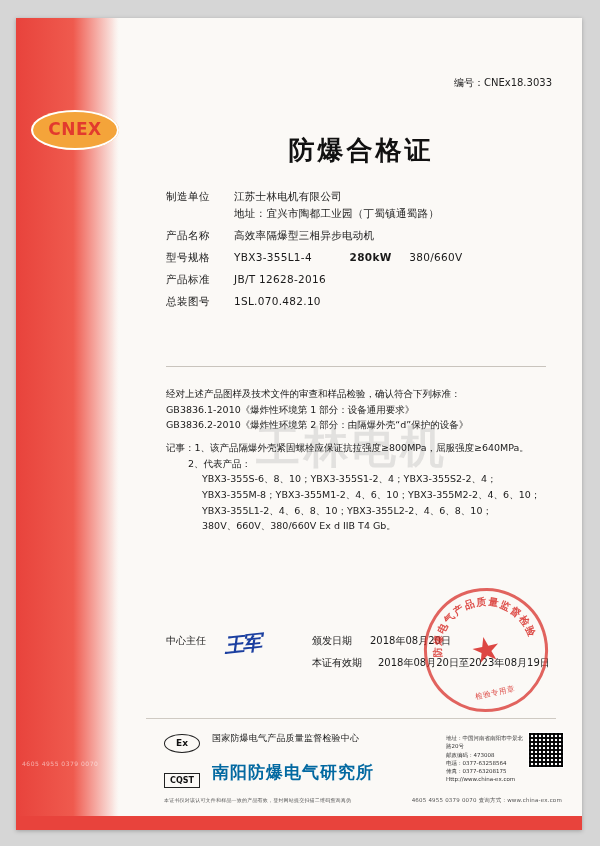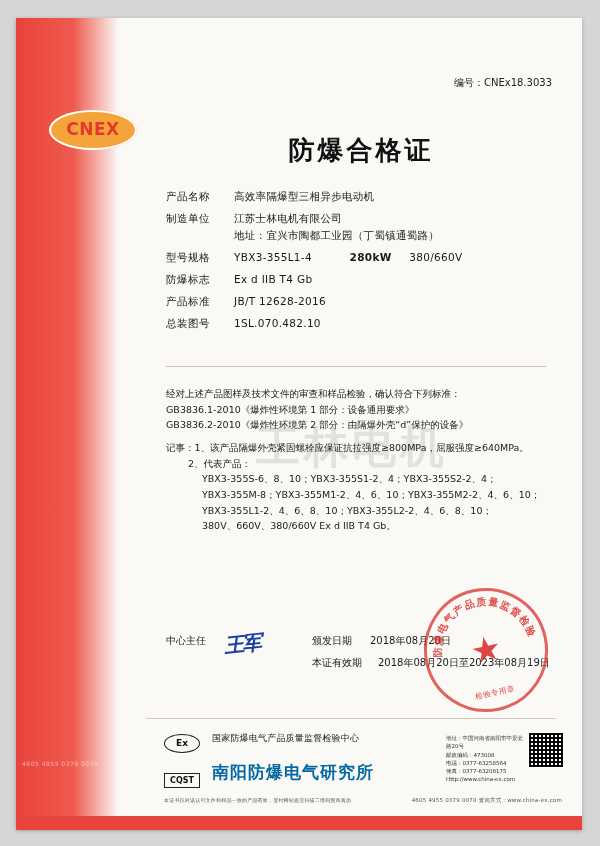--- a/index.html
+++ b/index.html
@@ -47,21 +47,21 @@
     position: absolute;
     left: 6px;
     top: 742px;
     font-size: 6px;
     color: rgba(255,255,255,0.55);
     letter-spacing: 0.5px;
   }
   
   .logo-wrap {
     position: absolute;
-    left: 23px;
+    left: 5px;
     top: 92px;
     width: 108px;
     text-align: center;
   }
   .logo-oval {
     width: 88px;
     height: 40px;
     border-radius: 50%;
     background: #f4a43a;
     margin: 0 auto;
@@ -362,41 +362,37 @@
         <span>CNEX</span>
       </div>
     </div>
 
     <div class="cert-no">编号：CNEx18.3033</div>
 
     <div class="title">防爆合格证</div>
 
     <div class="info">
       <div class="info-row">
-        <div class="info-label">产品名称</div>
-        <div class="info-value">高效率隔爆型三相异步电动机</div>
-      </div>
-      <div class="info-row">
         <div class="info-label">制造单位</div>
         <div class="info-value">
           <span>江苏士林电机有限公司</span>
           <span class="line2">地址：宜兴市陶都工业园（丁蜀镇通蜀路）</span>
         </div>
+      </div>
+      <div class="info-row">
+        <div class="info-label">产品名称</div>
+        <div class="info-value">高效率隔爆型三相异步电动机</div>
       </div>
       <div class="info-row">
         <div class="info-label">型号规格</div>
         <div class="info-value">
           <span>YBX3-355L1-4</span>
           <span class="sp">280kW</span>
           <span class="sp2">380/660V</span>
         </div>
-      </div>
-      <div class="info-row">
-        <div class="info-label">防爆标志</div>
-        <div class="info-value">Ex d IIB T4 Gb</div>
       </div>
       <div class="info-row">
         <div class="info-label">产品标准</div>
         <div class="info-value">JB/T 12628-2016</div>
       </div>
       <div class="info-row">
         <div class="info-label">总装图号</div>
         <div class="info-value">1SL.070.482.10</div>
       </div>
     </div>

